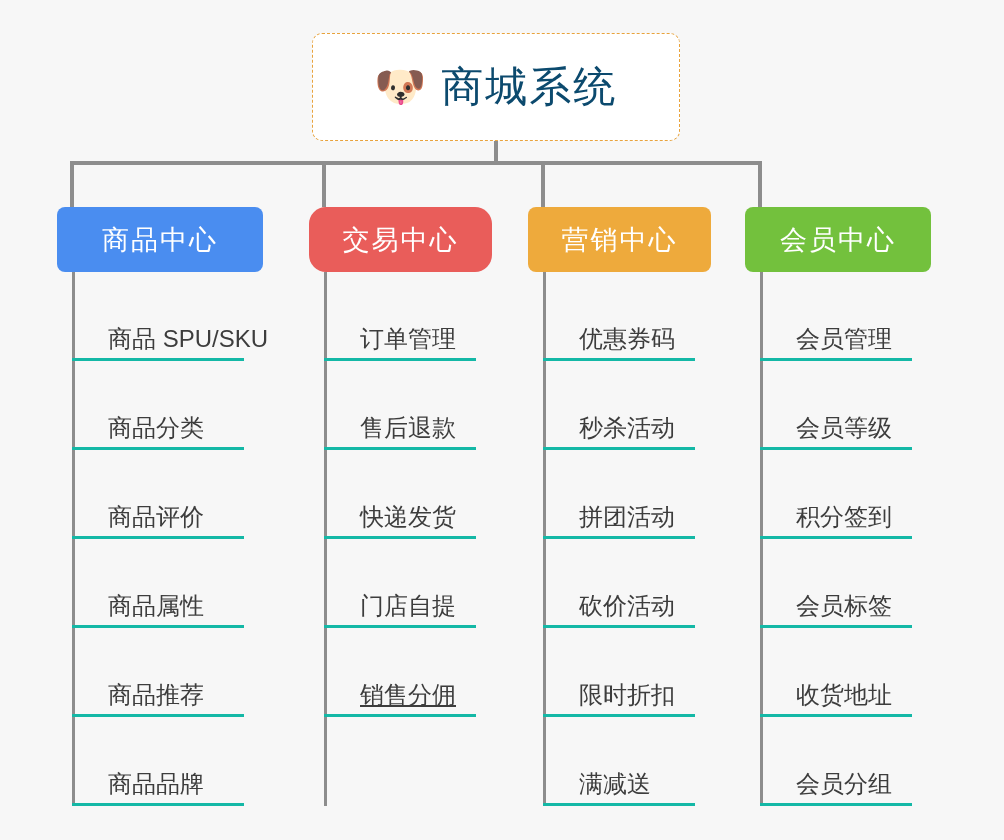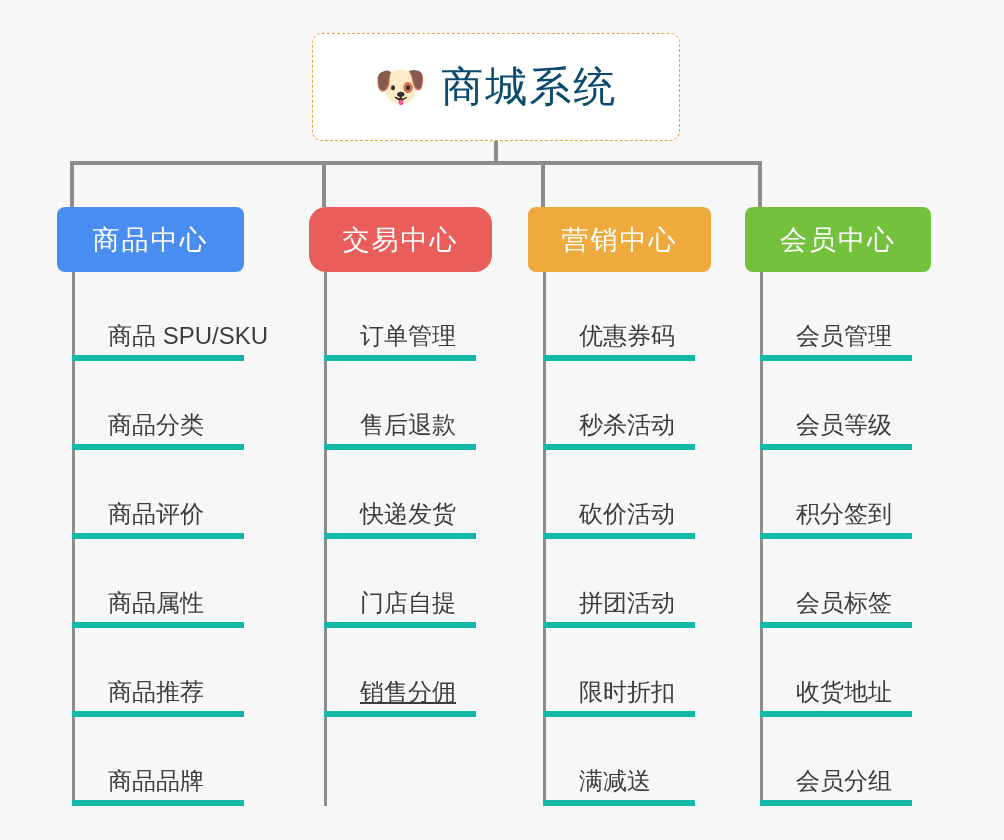--- a/index.html
+++ b/index.html
@@ -93,21 +93,21 @@
     left: 15px;
     top: 65px;
     margin: 0;
     padding: 0;
     list-style: none;
   }
   .leaf {
     position: relative;
     height: 89px;
     box-sizing: border-box;
-    border-bottom: 6px solid #14b8a6;
+    border-bottom: 3px solid #14b8a6;
     display: flex;
     align-items: flex-end;
     padding: 0 0 6px 36px;
   }
   .leaf-label {
     font-size: 24px;
     color: #3d3d3d;
     line-height: 1.1;
     white-space: nowrap;
   }
@@ -126,21 +126,21 @@
       <div class="conn conn-v" style="left: 494px; top: 141px; width: 4px; height: 22px; background: rgb(141, 141, 141);"></div>
       <div class="conn conn-h" style="left: 70px; top: 161px; width: 692px; height: 4px; background: rgb(141, 141, 141);"></div>
       <div class="conn conn-v" style="left: 70px; top: 161px; width: 4px; height: 46px; background: rgb(141, 141, 141);"></div>
       <div class="conn conn-v" style="left: 322px; top: 161px; width: 4px; height: 46px; background: rgb(141, 141, 141);"></div>
       <div class="conn conn-v" style="left: 541px; top: 161px; width: 4px; height: 46px; background: rgb(141, 141, 141);"></div>
       <div class="conn conn-v" style="left: 758px; top: 161px; width: 4px; height: 46px; background: rgb(141, 141, 141);"></div>
     </div>
 
   <div id="branches">
       <div class="branch" style="left: 57px;">
-        <div class="branch-head" style="width: 187px; background: rgb(74, 141, 240);">
+        <div class="branch-head" style="width: 206px; background: rgb(74, 141, 240);">
           <span>商品中心</span>
         </div>
         <div class="branch-stem" style="height: 534px;"></div>
         <ul class="leaf-list">
           <li class="leaf" style="width: 172px;">
             <span class="leaf-label">商品 SPU/SKU</span>
           </li>
           <li class="leaf" style="width: 172px;">
             <span class="leaf-label">商品分类</span>
           </li>
@@ -187,24 +187,24 @@
         </div>
         <div class="branch-stem" style="height: 534px;"></div>
         <ul class="leaf-list">
           <li class="leaf" style="width: 152px;">
             <span class="leaf-label">优惠券码</span>
           </li>
           <li class="leaf" style="width: 152px;">
             <span class="leaf-label">秒杀活动</span>
           </li>
           <li class="leaf" style="width: 152px;">
+            <span class="leaf-label">拼团活动</span>
+          </li>
+          <li class="leaf" style="width: 152px;">
             <span class="leaf-label">砍价活动</span>
-          </li>
-          <li class="leaf" style="width: 152px;">
-            <span class="leaf-label">拼团活动</span>
           </li>
           <li class="leaf" style="width: 152px;">
             <span class="leaf-label">限时折扣</span>
           </li>
           <li class="leaf" style="width: 152px;">
             <span class="leaf-label">满减送</span>
           </li>
         </ul>
       </div>
       <div class="branch" style="left: 745px;">

